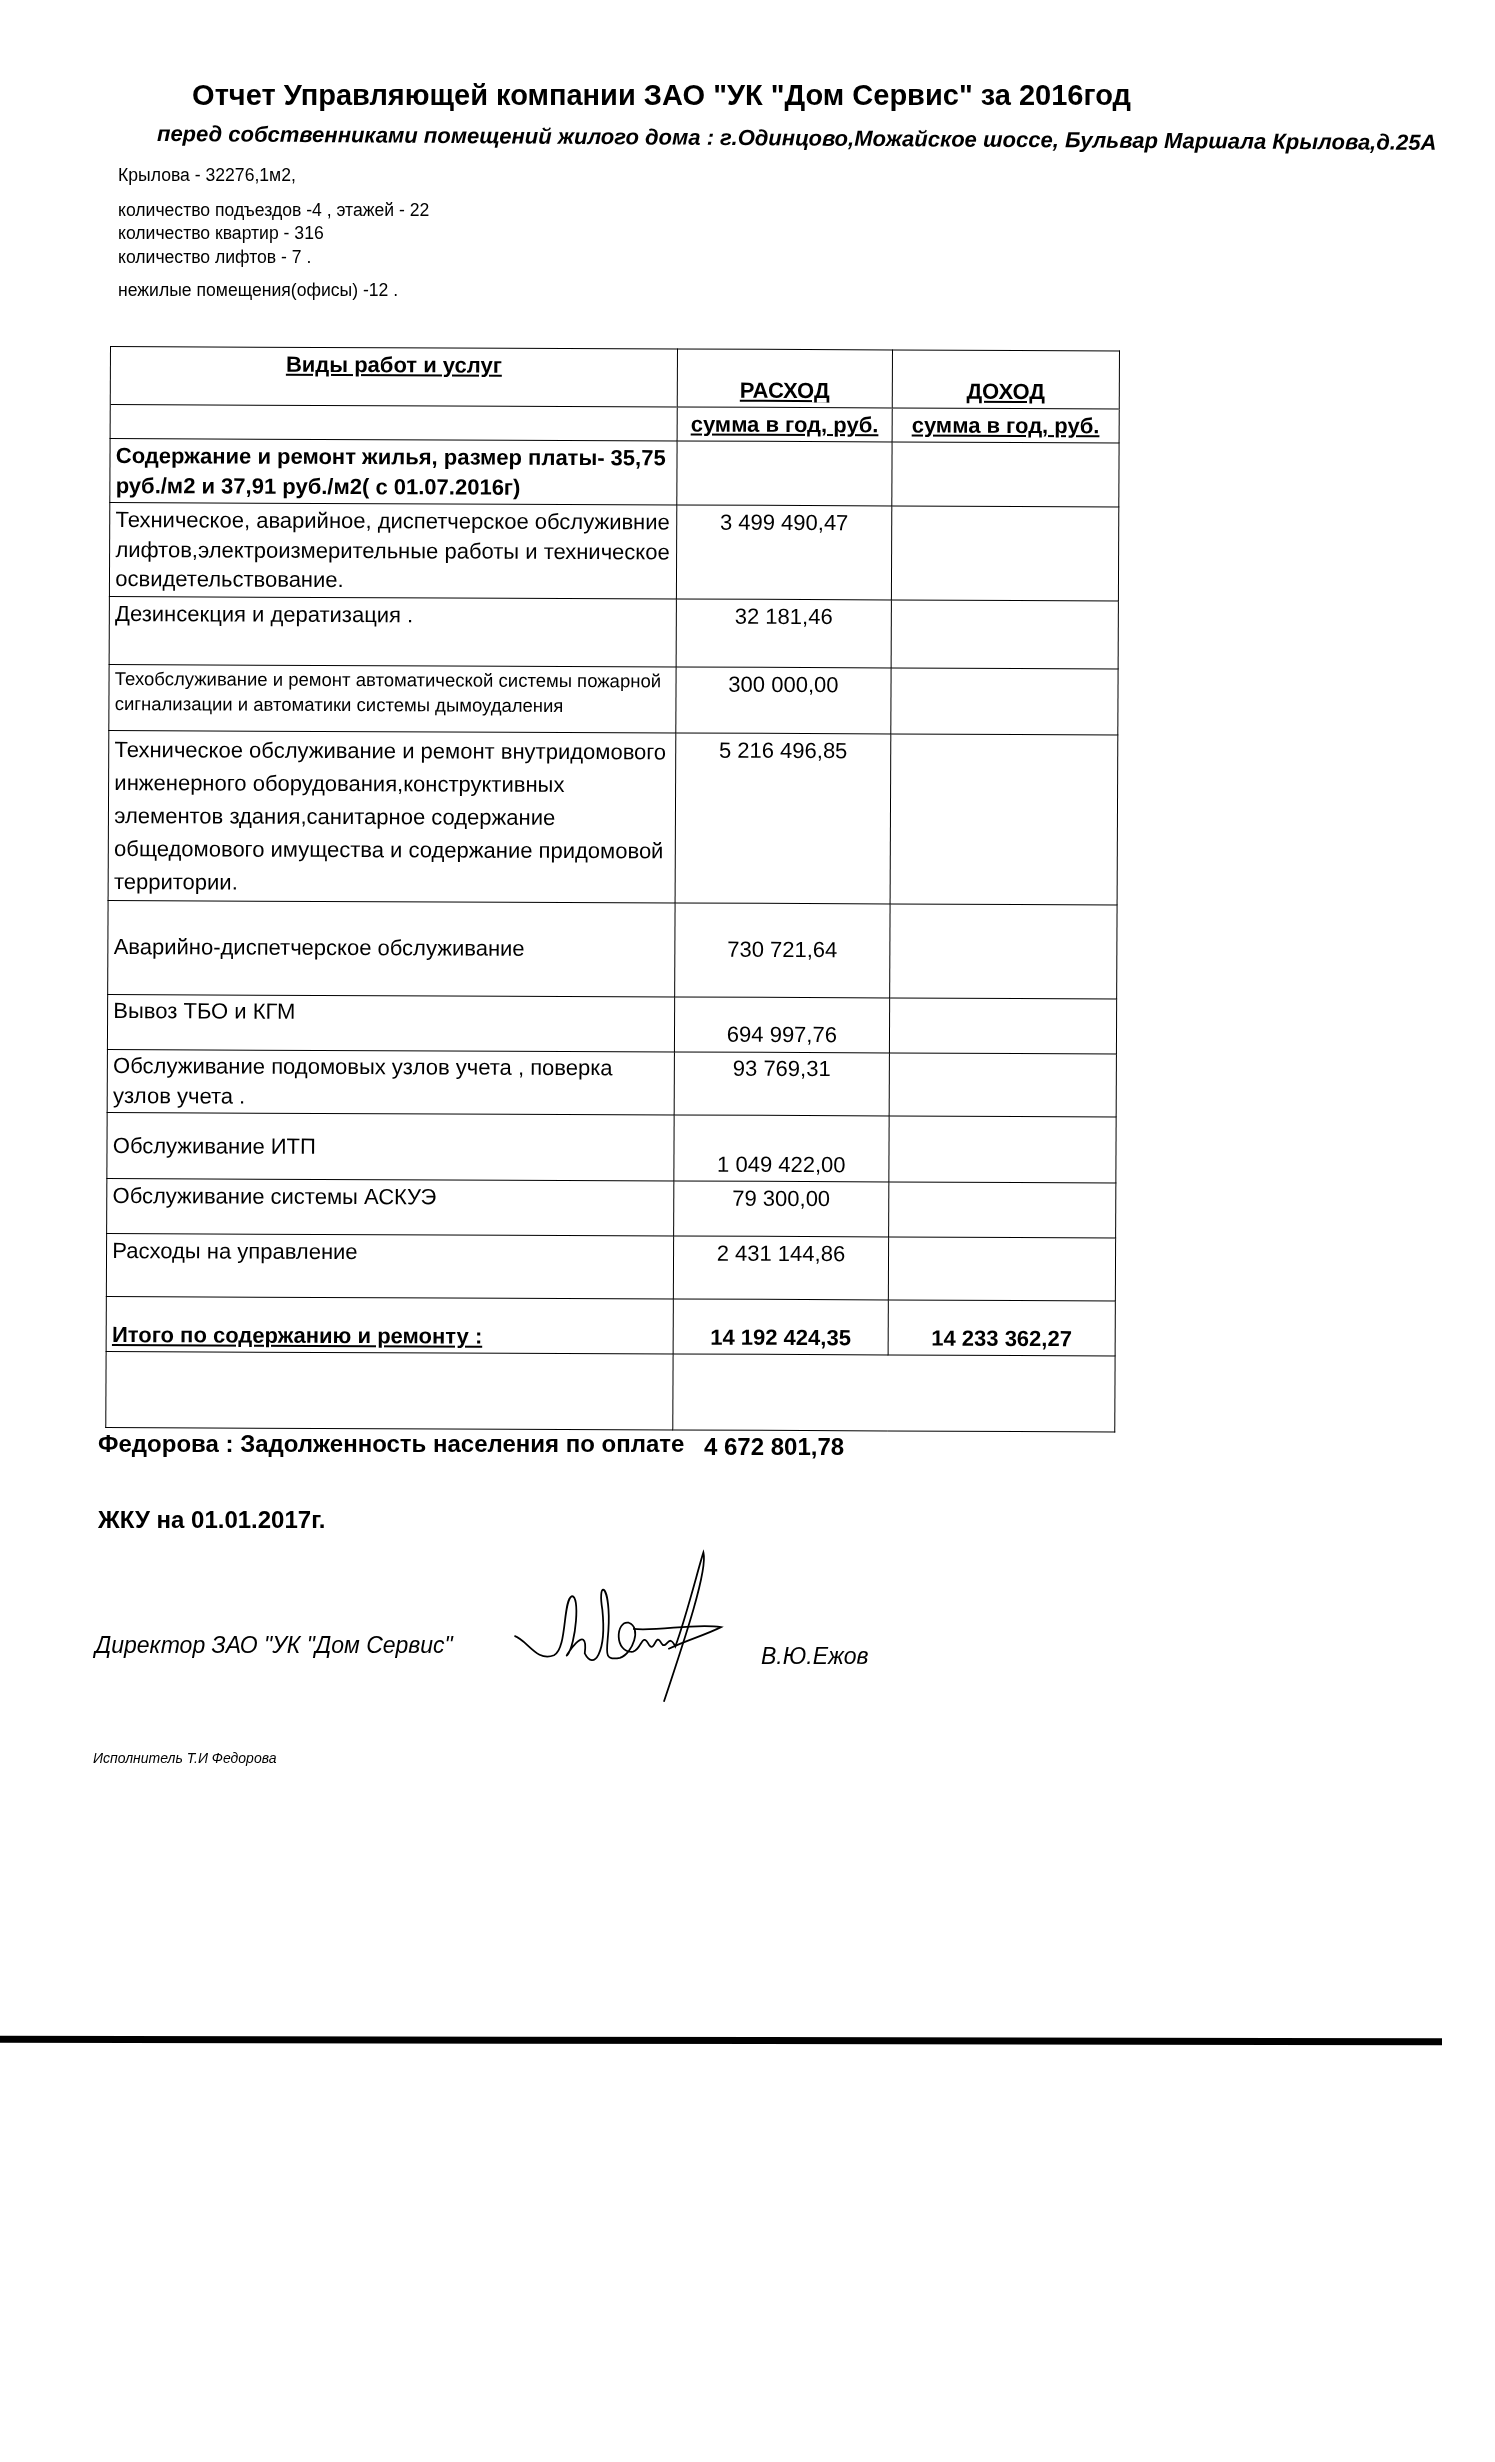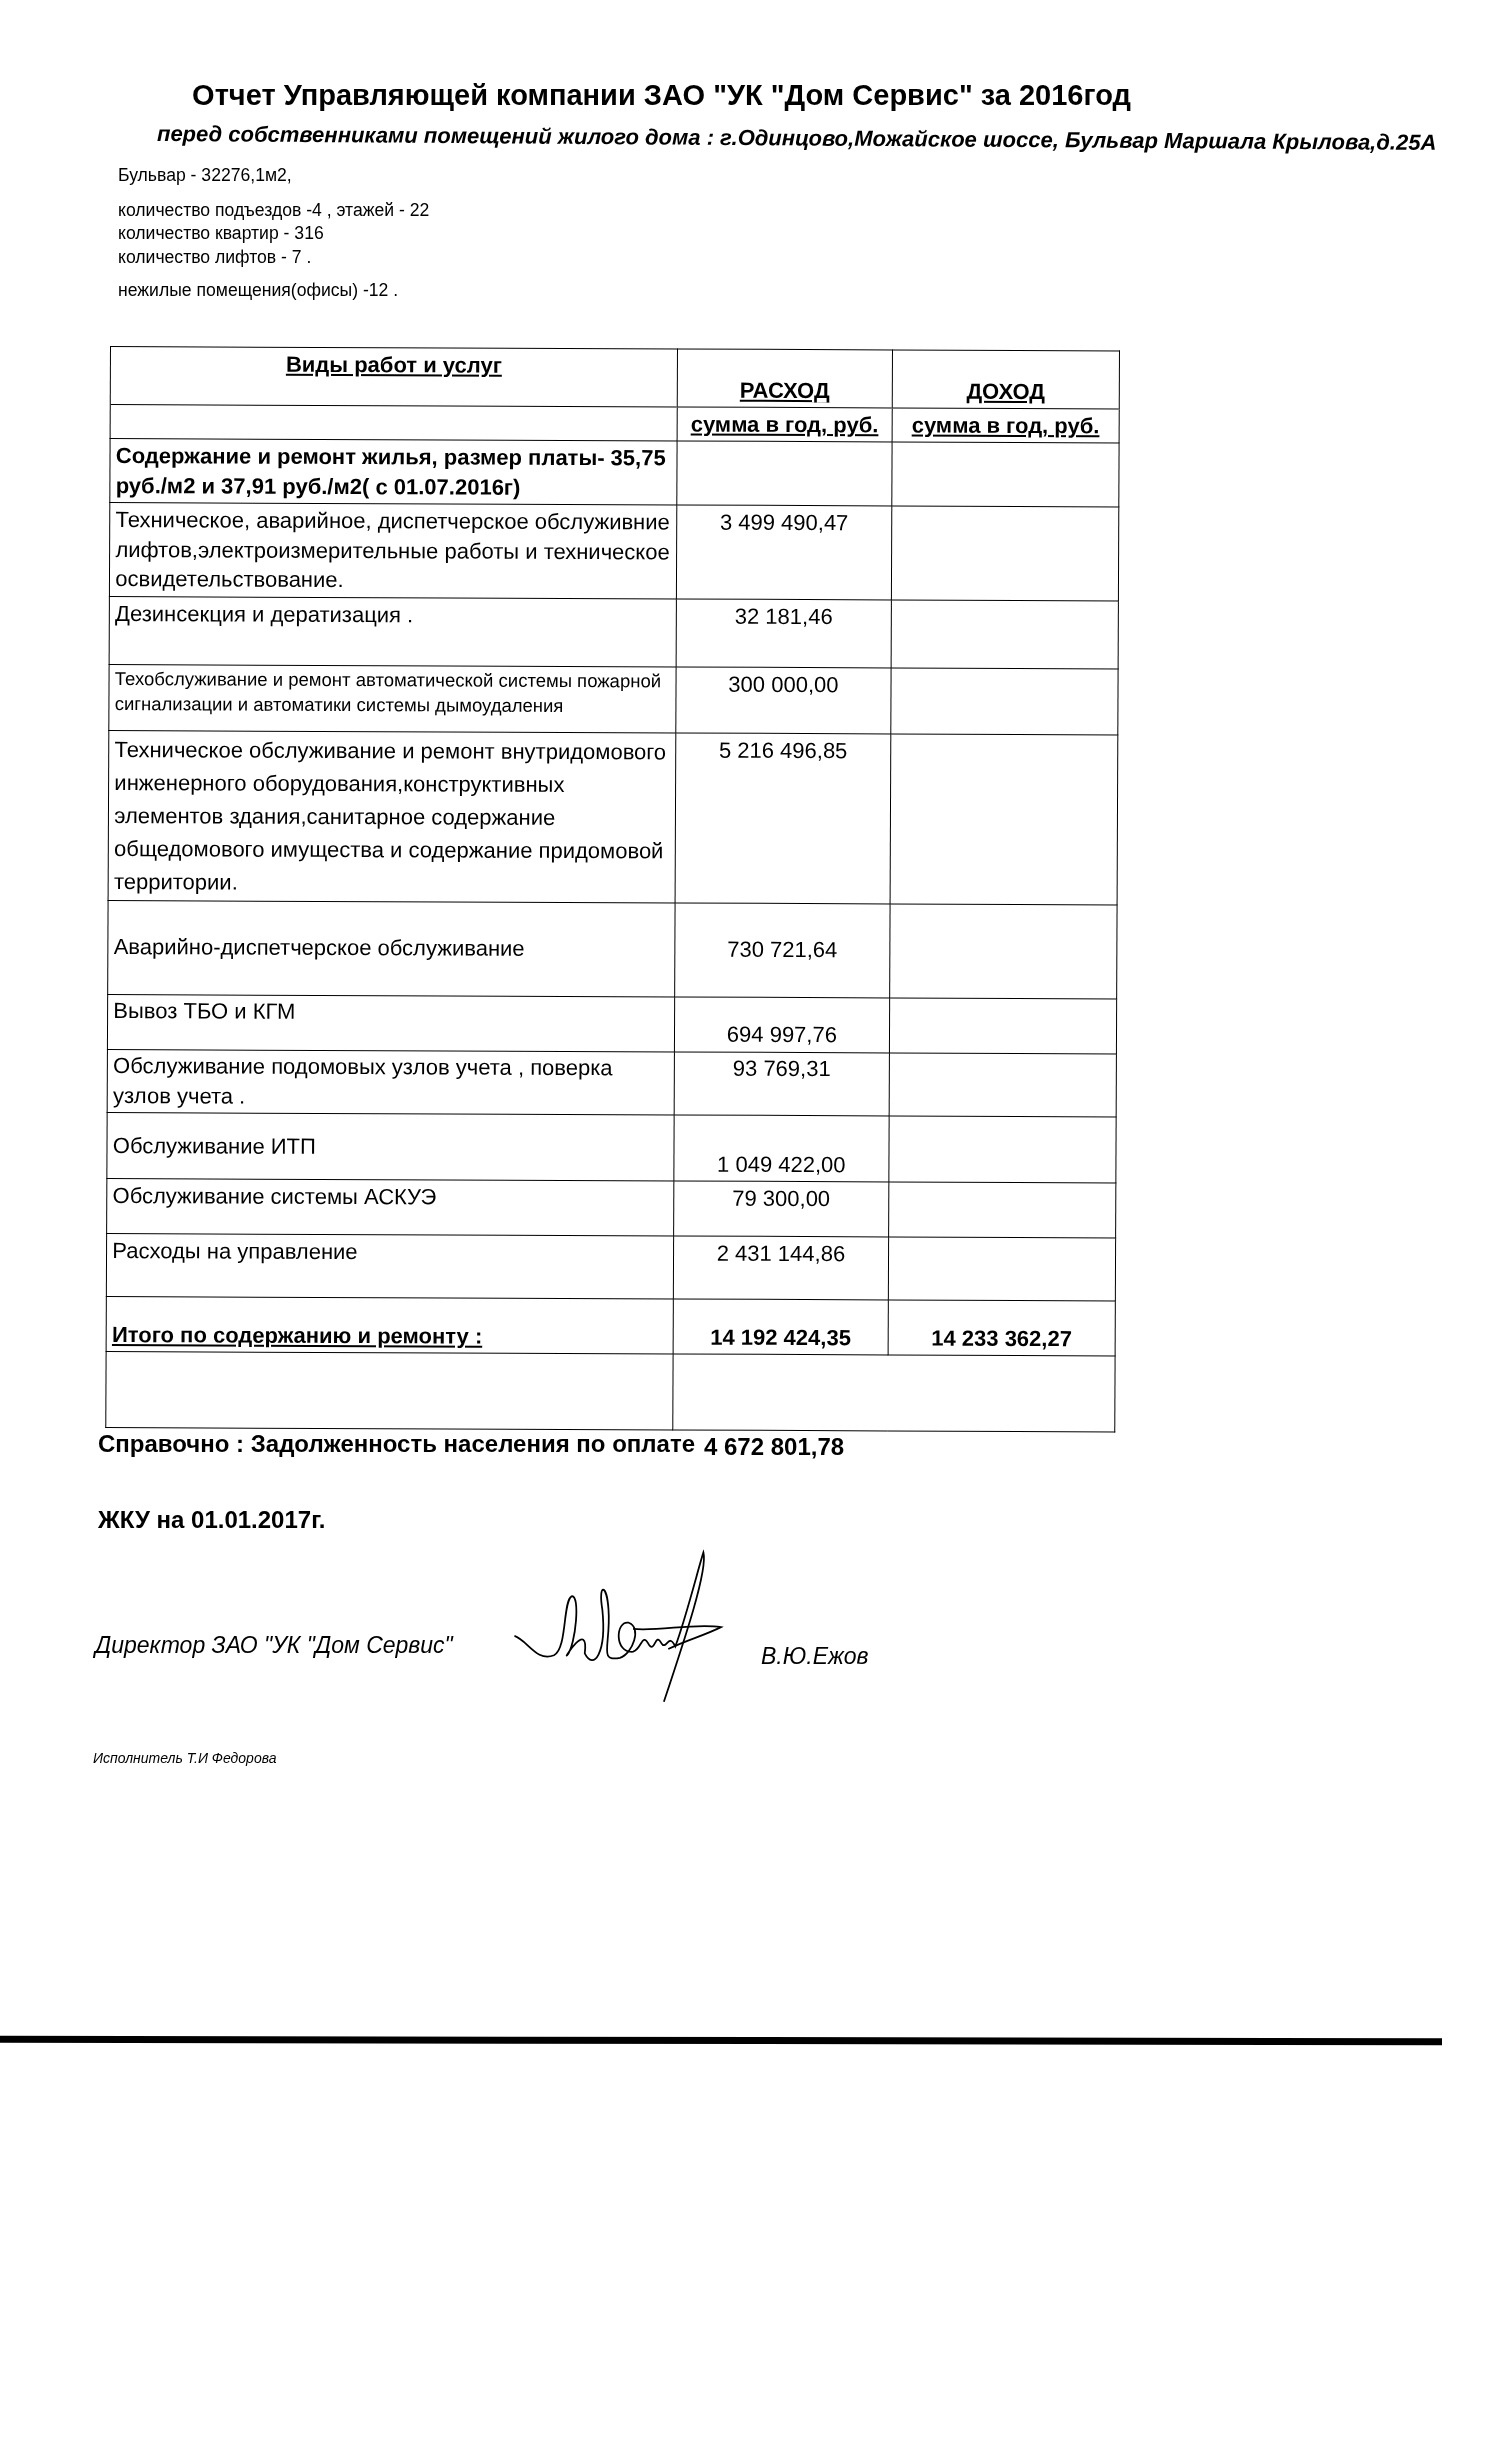--- a/index.html
+++ b/index.html
@@ -26,21 +26,21 @@
   .executor { left:93px; top:1750px; font-size:14px; font-style:italic; }
   .bottom-line { left:0; top:2037px; width:1442px; height:7px; background:#000; transform:rotate(0.1deg); }
   .sig { left:510px; top:1548px; }
 </style>
 </head>
 <body>
 
 <div class="abs title">Отчет Управляющей компании ЗАО "УК "Дом Сервис" за 2016год</div>
 <div class="abs subtitle">перед собственниками помещений жилого дома : г.Одинцово,Можайское шоссе, Бульвар Маршала Крылова,д.25А</div>
 
-<div class="abs info" style="top:165px">Бульвар - 32276,1м2,</div>
+<div class="abs info" style="top:165px">Крылова - 32276,1м2,</div>
 <div class="abs info" style="top:200px">количество подъездов -4 , этажей - 22</div>
 <div class="abs info" style="top:223px">количество квартир - 316</div>
 <div class="abs info" style="top:247px">количество лифтов -  7    .</div>
 <div class="abs info" style="top:280px">нежилые помещения(офисы) -12    .</div>
 
 <table class="rep">
   <tbody>
       <tr style="height:58px">
     <td class="c1 hdr" style="border-bottom:none;">Виды работ и услуг</td>
     <td class="c2 hdr" style="vertical-align:bottom;border-bottom:none;">РАСХОД</td>
@@ -111,21 +111,21 @@
     <td class="c2 bold" style="vertical-align:bottom">14 192 424,35</td>
     <td class="c3 bold" style="vertical-align:bottom">14 233 362,27</td>
   </tr>
   <tr style="height:76px">
     <td class="c1"></td>
     <td class="c2" colspan="2"></td>
   </tr>
 </tbody>
   </table>
 
-<div class="abs ref">Справочно : Задолженность населения по оплате</div>
+<div class="abs ref">Федорова : Задолженность населения по оплате</div>
 <div class="abs ref-val">4 672 801,78</div>
 <div class="abs zku">ЖКУ на 01.01.2017г.</div>
 
 <div class="abs director">Директор ЗАО "УК "Дом Сервис"</div>
 <svg class="abs sig" width="255" height="167" viewBox="0 0 290 190">
   <path d="M5 100 C20 105, 30 130, 50 122 C65 115, 60 60, 70 55 C80 52, 75 110, 65 122 C60 128, 90 80, 85 120 C95 140, 110 120, 105 70 C100 40, 110 40, 112 70 C115 110, 100 130, 125 125 C140 120, 150 90, 135 85 C120 82, 118 120, 140 118 C150 115, 150 95, 158 110 C165 120, 165 95, 172 108 C178 118, 180 95, 188 112 C200 80, 215 20, 220 5 C225 25, 200 100, 175 175" fill="none" stroke="#000" stroke-width="2"></path>
   <path d="M140 92 C170 95, 210 85, 240 90 C220 100, 200 105, 180 115" fill="none" stroke="#000" stroke-width="2"></path>
 </svg>
 <div class="abs dir-name">В.Ю.Ежов</div>
 <div class="abs executor">Исполнитель  Т.И Федорова</div>

